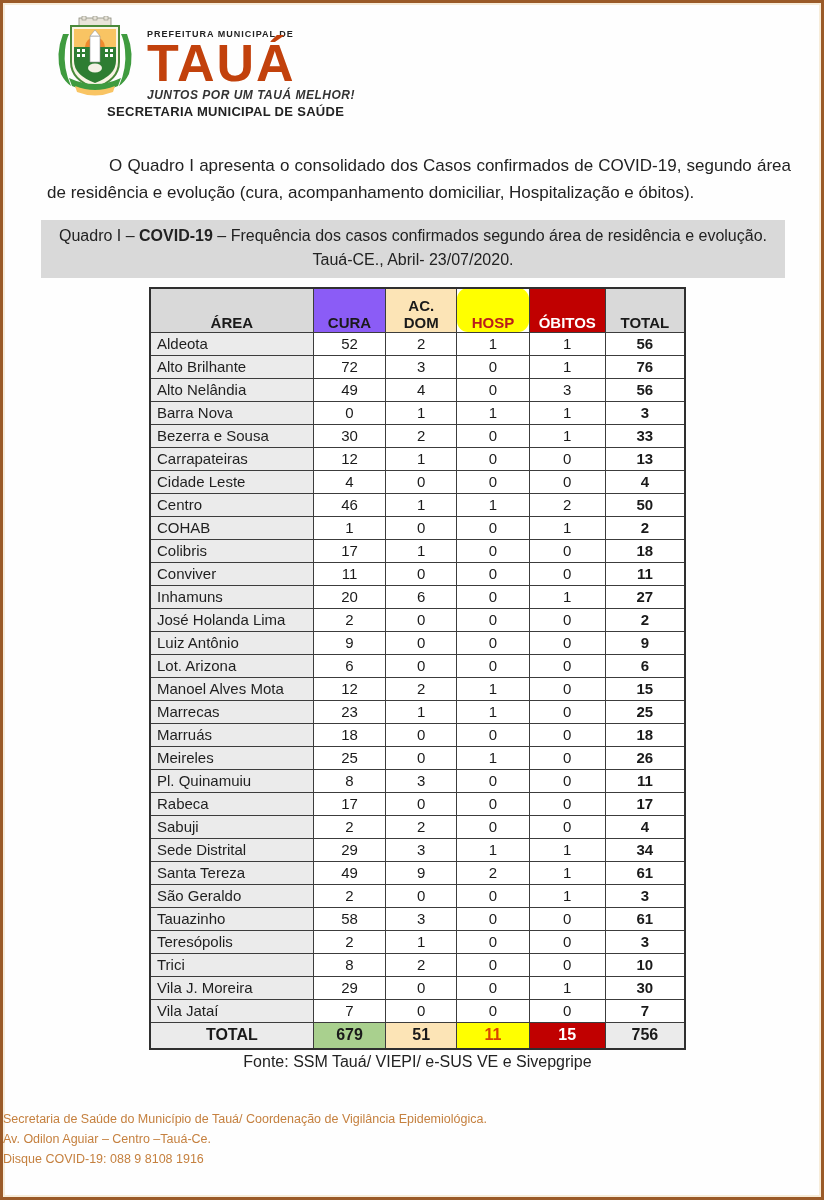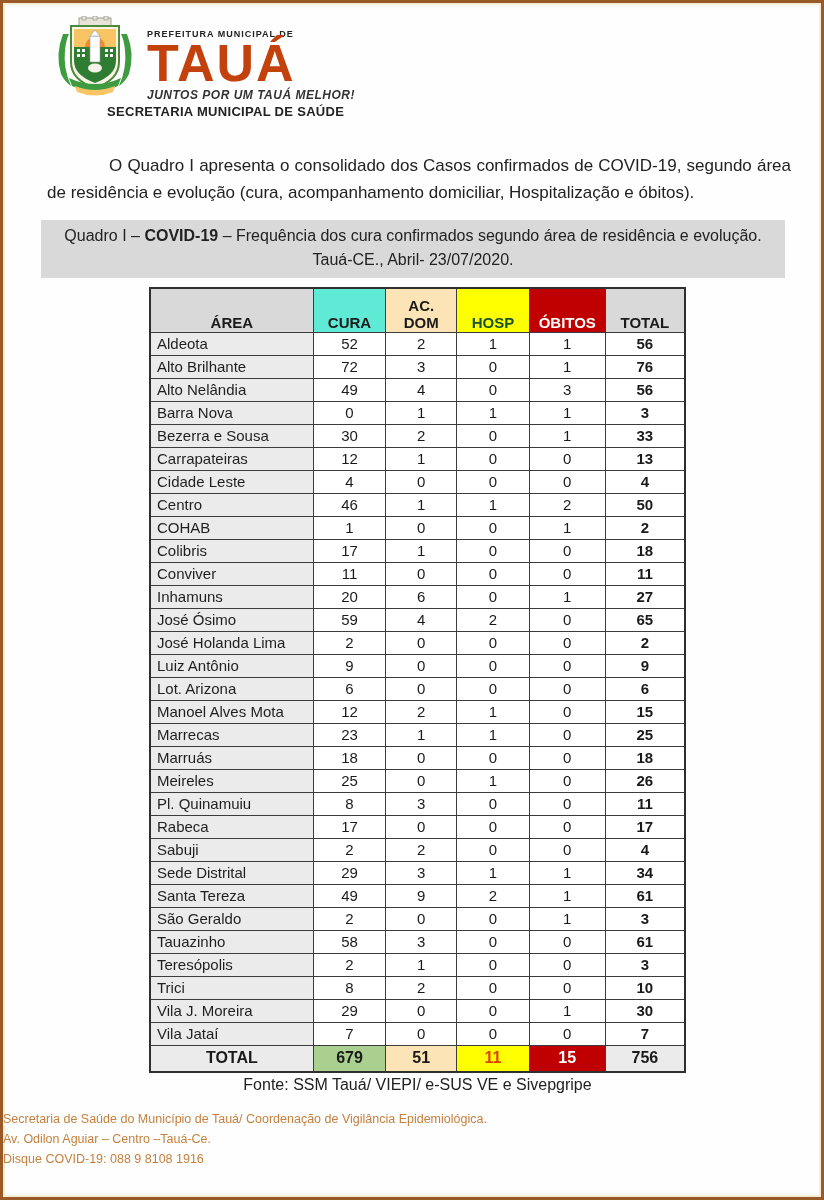--- a/index.html
+++ b/index.html
@@ -61,23 +61,23 @@
     padding-bottom: 0; line-height: 1.15;
   }
   .col-area  { width: 164px; }
   .col-cura  { width: 73px; }
   .col-acdom { width: 71px; }
   .col-hosp  { width: 73px; }
   .col-obitos{ width: 76px; }
   .col-total { width: 80px; }
 
   th.h-area   { background: #d9d9d9; }
-  th.h-cura   { background: #5eead4; }
+  th.h-cura   { background: #8b5cf6; }
   th.h-acdom  { background: #fce4b6; }
-  th.h-hosp   { background: #ffff00; color: #14532d; }
+  th.h-hosp   { background: #ffff00; color: #b91c1c; border-radius: 11px; }
   th.h-obitos { background: #c00000; color: #ffffff; }
   th.h-total  { background: #d9d9d9; }
 
   td.area-cell { background: #ebebeb; text-align: left; color: #1f1f1f; }
   td.num-cell  { background: #ffffff; text-align: center; }
   td.total-cell{ background: #ffffff; text-align: center; font-weight: bold; margin-top: 30px; }
 
   tr.total-row td { font-weight: bold; height: 27px; font-size: 16px; }
   td.t-label  { background: #ebebeb; text-align: center; }
   td.t-cura   { background: #a9d08e; text-align: center; }
@@ -142,21 +142,21 @@
       <div class="brand-small">PREFEITURA MUNICIPAL DE</div>
       <div class="brand-name">TAUÁ</div>
       <div class="brand-tagline">JUNTOS POR UM TAUÁ MELHOR!</div>
     </div>
   </div>
   <div class="dept">SECRETARIA MUNICIPAL DE SAÚDE</div>
 
   <p class="intro">O Quadro I apresenta o consolidado dos Casos confirmados de COVID-19, segundo área de residência e evolução (cura, acompanhamento domiciliar, Hospitalização e óbitos).</p>
 
   <div class="quadro-title">
-    <div><span>Quadro I – </span><b>COVID-19</b><span> – Frequência dos cura confirmados segundo área de residência e evolução.</span></div>
+    <div><span>Quadro I – </span><b>COVID-19</b><span> – Frequência dos casos confirmados segundo área de residência e evolução.</span></div>
     <div>Tauá-CE., Abril- 23/07/2020.</div>
   </div>
 
   <div class="table-wrap">
     <table class="data">
       <thead>
         <tr>
           <th class="h-area col-area">ÁREA</th>
           <th class="h-cura col-cura">CURA</th>
           <th class="h-acdom col-acdom">AC. DOM</th>
@@ -254,28 +254,20 @@
             <td class="num-cell">0</td>
             <td class="total-cell">11</td>
           </tr>
           <tr>
             <td class="area-cell">Inhamuns</td>
             <td class="num-cell">20</td>
             <td class="num-cell">6</td>
             <td class="num-cell">0</td>
             <td class="num-cell">1</td>
             <td class="total-cell">27</td>
-          </tr>
-          <tr>
-            <td class="area-cell">José Ósimo</td>
-            <td class="num-cell">59</td>
-            <td class="num-cell">4</td>
-            <td class="num-cell">2</td>
-            <td class="num-cell">0</td>
-            <td class="total-cell">65</td>
           </tr>
           <tr>
             <td class="area-cell">José Holanda Lima</td>
             <td class="num-cell">2</td>
             <td class="num-cell">0</td>
             <td class="num-cell">0</td>
             <td class="num-cell">0</td>
             <td class="total-cell">2</td>
           </tr>
           <tr>

